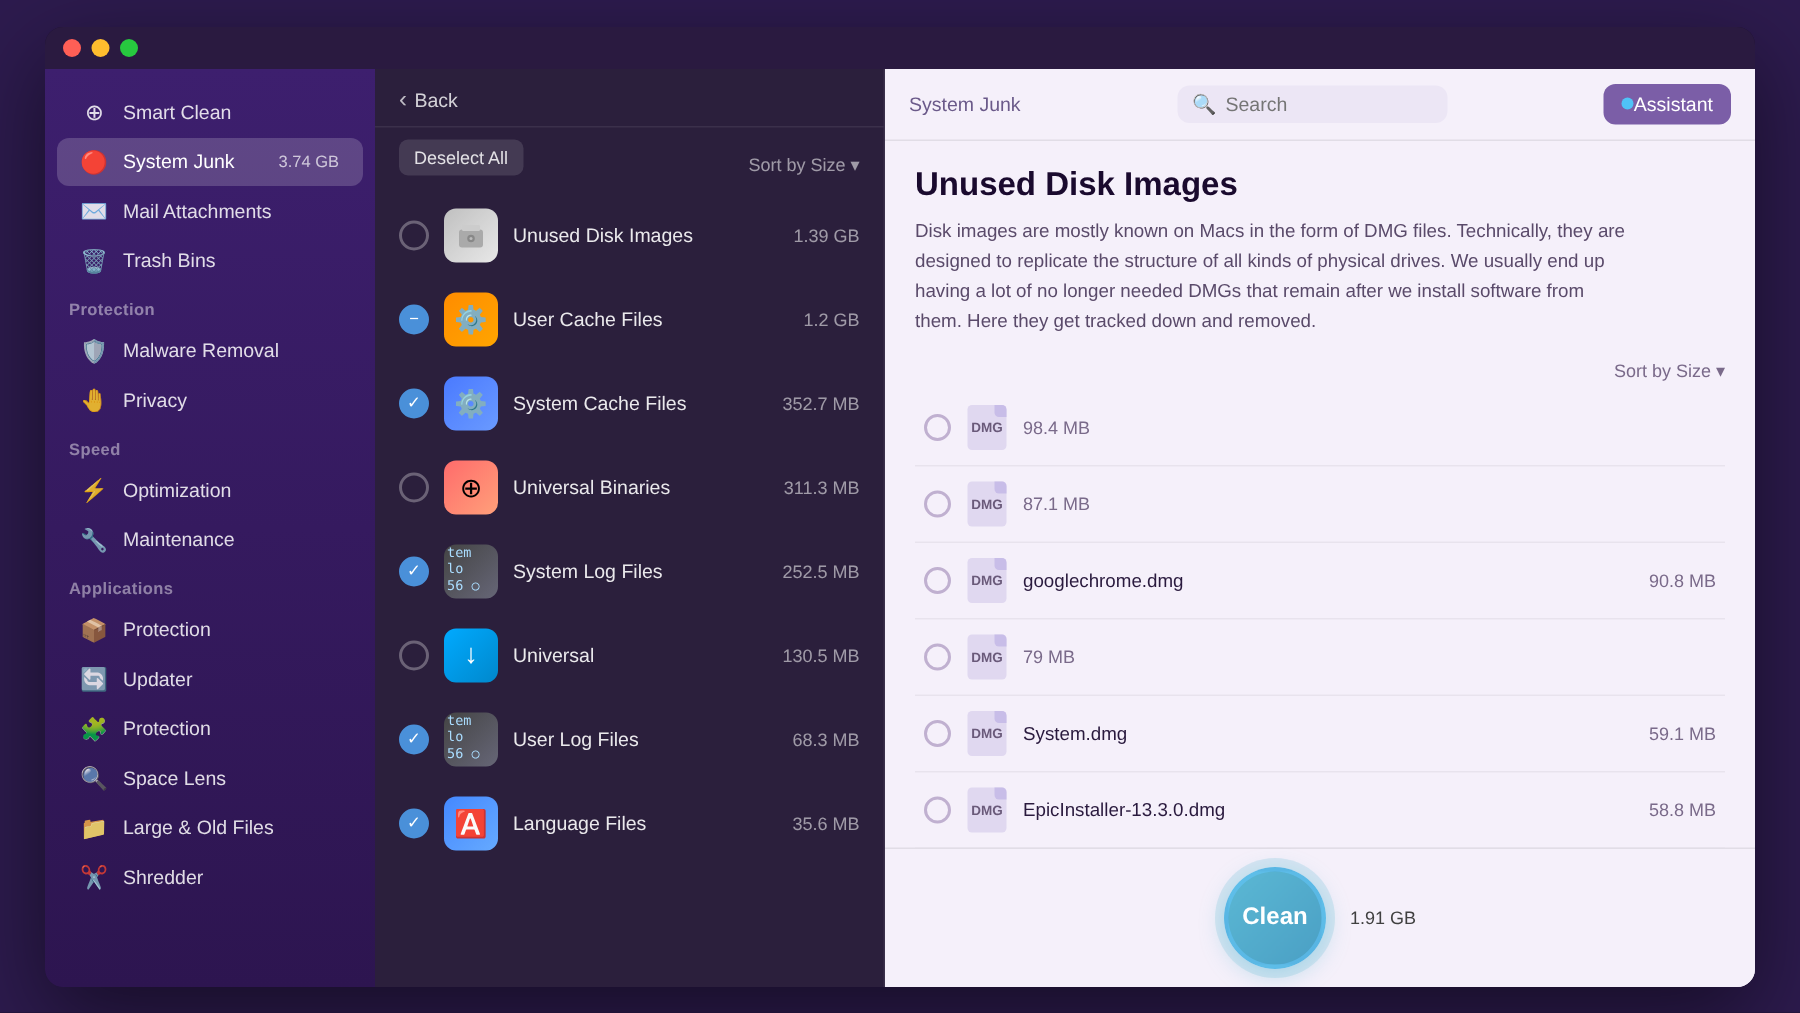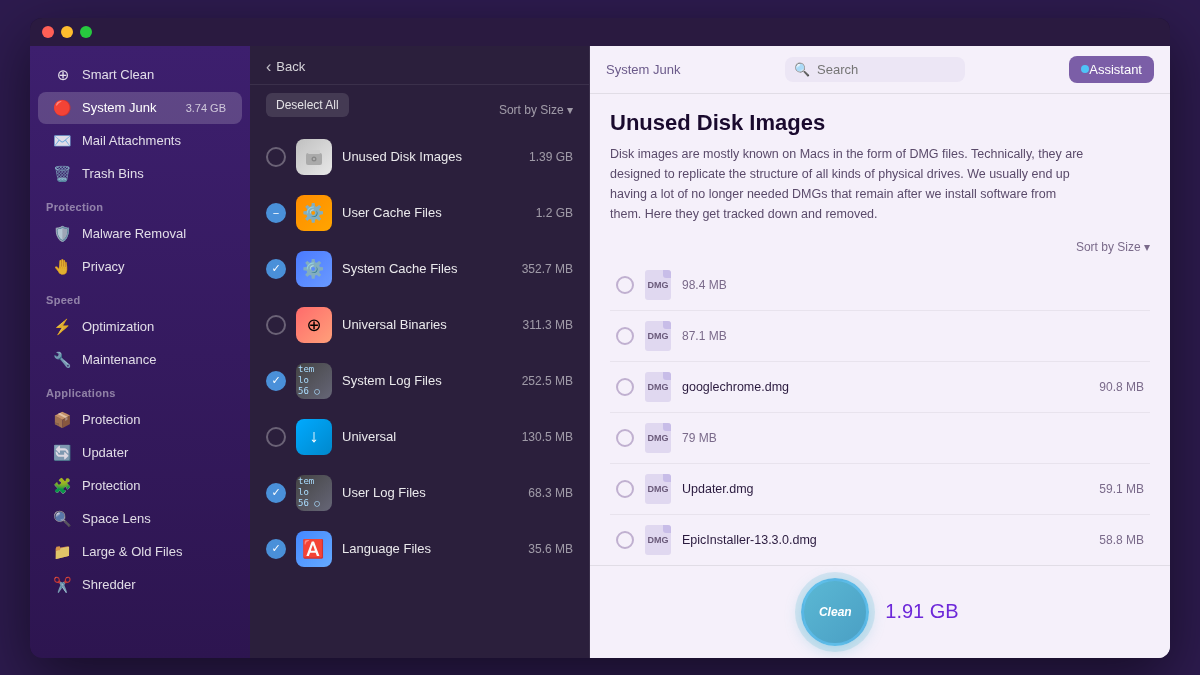--- a/index.html
+++ b/index.html
@@ -355,30 +355,29 @@
       background: #f5f0fa;
       border-top: 1px solid rgba(0,0,0,0.08);
     }
 
     .clean-btn {
       width: 68px; height: 68px;
       border-radius: 50%;
       background: linear-gradient(135deg, #5bb8d4, #4a9fc4);
       border: 3px solid rgba(100,200,255,0.5);
       color: #fff;
+      font-size: 16px;
+      font-weight: 600;
+      cursor: pointer;
+      box-shadow: 0 0 0 6px rgba(91,184,212,0.2), 0 4px 16px rgba(91,184,212,0.4);
+    }
+
+    .clean-size {
       font-size: 12px;
-      font-weight: 600;
-      cursor: pointer;
-      box-shadow: 0 0 0 6px rgba(91,184,212,0.2), 0 4px 16px rgba(91,184,212,0.4);
-      font-style: italic;
-    }
-
-    .clean-size {
-      font-size: 20px;
-      color: #6d28d9;
+      color: #404040;
       font-weight: 500;
     }
 
     
     ::-webkit-scrollbar { width: 4px; }
     ::-webkit-scrollbar-track { background: transparent; }
     ::-webkit-scrollbar-thumb { background: rgba(255,255,255,0.2); border-radius: 2px; }
     .right-panel ::-webkit-scrollbar-thumb { background: rgba(0,0,0,0.15); }
   </style>
 </head>
@@ -613,21 +612,21 @@
           <div class="file-icon">
               <div class="dmg-icon">DMG</div>
             </div>
           <span class="file-size">79 MB</span>
         </div>
         <div class="file-row">
           <div class="file-check"></div>
           <div class="file-icon">
               <div class="dmg-icon">DMG</div>
             </div>
-          <span class="file-name">Updater.dmg</span>
+          <span class="file-name">System.dmg</span>
           <span class="file-size">59.1 MB</span>
         </div>
         <div class="file-row">
           <div class="file-check"></div>
           <div class="file-icon">
               <div class="dmg-icon">DMG</div>
             </div>
           <span class="file-name">EpicInstaller-13.3.0.dmg</span>
           <span class="file-size">58.8 MB</span>
         </div>

